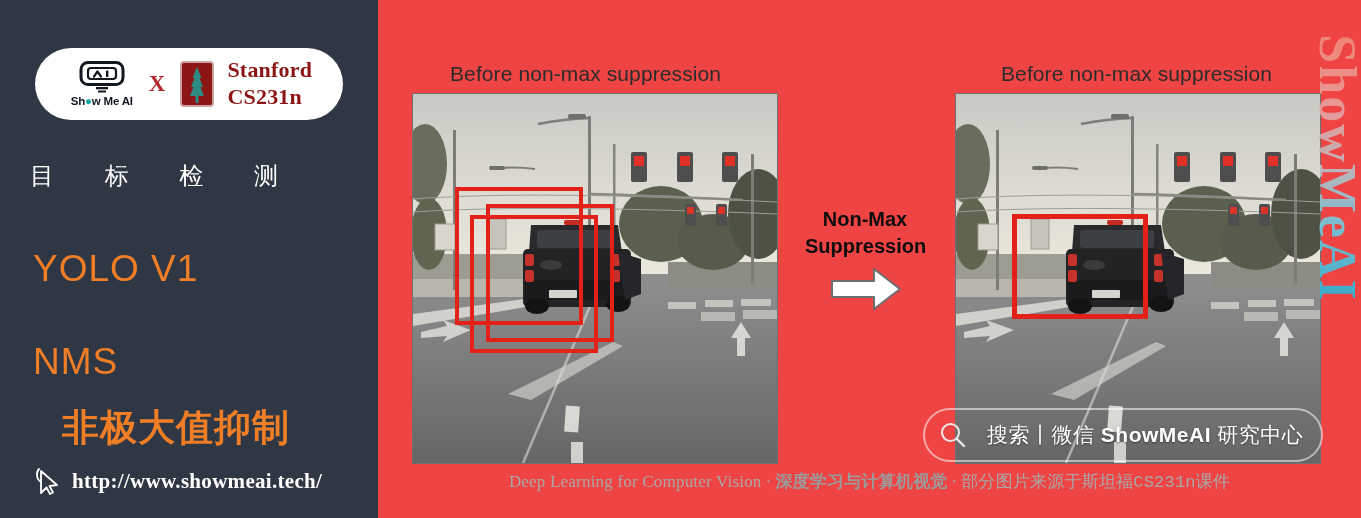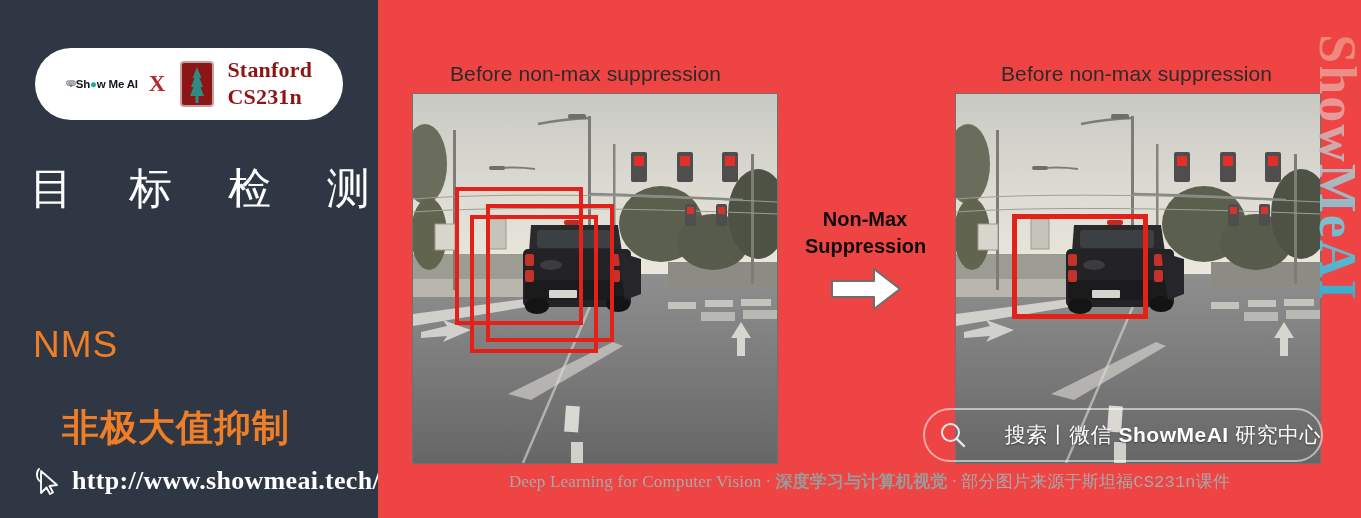--- a/index.html
+++ b/index.html
@@ -36,21 +36,21 @@
     width: 308px; height: 72px;
     background: #ffffff;
     border-radius: 36px;
     display: flex;
     align-items: center;
     justify-content: center;
     gap: 9px;
   }
   .smai-logo {
     display: flex;
-    flex-direction: row;
+    flex-direction: column;
     align-items: center;
     justify-content: center;
     width: 72px;
   }
   .smai-mark { width: 50px; height: 34px; display:block; }
   .smai-word {
     font-size: 11.5px;
     font-weight: bold;
     color: #111820;
     letter-spacing: -0.2px;
@@ -74,48 +74,48 @@
     font-size: 22px;
     line-height: 1.22;
     letter-spacing: 0.2px;
   }
 
   .cn-title {
     position: absolute;
     left: 30px; top: 160px;
     width: 330px;
     color: #ffffff;
-    font-size: 43px;
+    font-size: 24px;
     font-weight: 500;
     letter-spacing: 22px;
     white-space: nowrap;
   }
   .topic {
     position: absolute;
     left: 33px;
     color: #f07e26;
     white-space: nowrap;
   }
   .topic-yolo { top: 248px; font-size: 37px; letter-spacing: 1px; }
-  .topic-nms  { top: 324px; font-size: 37px; letter-spacing: 1px; }
+  .topic-nms  { top: 341px; font-size: 37px; letter-spacing: 1px; }
   .topic-cn   { top: 403px; font-size: 37px; font-weight: bold; letter-spacing: 1px; margin-left: 29px; }
 
   .url-row {
     position: absolute;
     left: 33px; top: 466px;
     display: flex;
     align-items: center;
     gap: 9px;
   }
   .cursor-ico { width: 30px; height: 30px; display:block; }
   .url-text {
     color: #ffffff;
     font-family: "Liberation Serif", serif;
     font-weight: bold;
-    font-size: 26px;
+    font-size: 21px;
     letter-spacing: 0.3px;
     white-space: nowrap;
   }
 
   
   .main {
     position: absolute;
     left: 378px; top: 0;
     width: 983px; height: 518px;
     background: #ef4444;
@@ -174,21 +174,20 @@
     left: 545px; top: 408px;
     width: 400px; height: 54px;
     border: 2px solid rgba(255,255,255,0.55);
     border-radius: 27px;
     display: flex;
     align-items: center;
     gap: 19px;
     padding-left: 13px;
     box-sizing: border-box;
     pointer-events: none;
-    justify-content: space-between;
   }
   .search-wm svg { display:block; width: 30px; height: 30px; flex: 0 0 auto; }
   .search-wm-text {
     color: #ffffff;
     font-size: 21px;
     white-space: nowrap;
     letter-spacing: 0.5px;
     text-shadow: 0 1px 2px rgba(0,0,0,0.45);
   }
   .search-wm-text b { font-weight: bold; }
@@ -264,20 +263,21 @@
       </svg>
 
       <div class="stanford-text">
         <div>Stanford</div>
         <div>CS231n</div>
       </div>
     </div>
 
     <div class="cn-title">目 标 检 测</div>
 
+    <div class="topic topic-yolo">YOLO V1</div>
     <div class="topic topic-nms">NMS</div>
     <div class="topic topic-cn">非极大值抑制</div>
 
     <div class="url-row">
       <svg class="cursor-ico" viewBox="0 0 30 30">
         <path d="M6 3 C3 6 3 13 8 16" fill="none" stroke="#ffffff" stroke-width="1.8" stroke-linecap="round"></path>
         <path d="M8 5 L8 27 L13.5 21.5 L17 28 L20 26.5 L16.5 20 L24 19 Z" fill="none" stroke="#ffffff" stroke-width="1.8" stroke-linejoin="round"></path>
       </svg>
       <div class="url-text">http://www.showmeai.tech/</div>
     </div>

